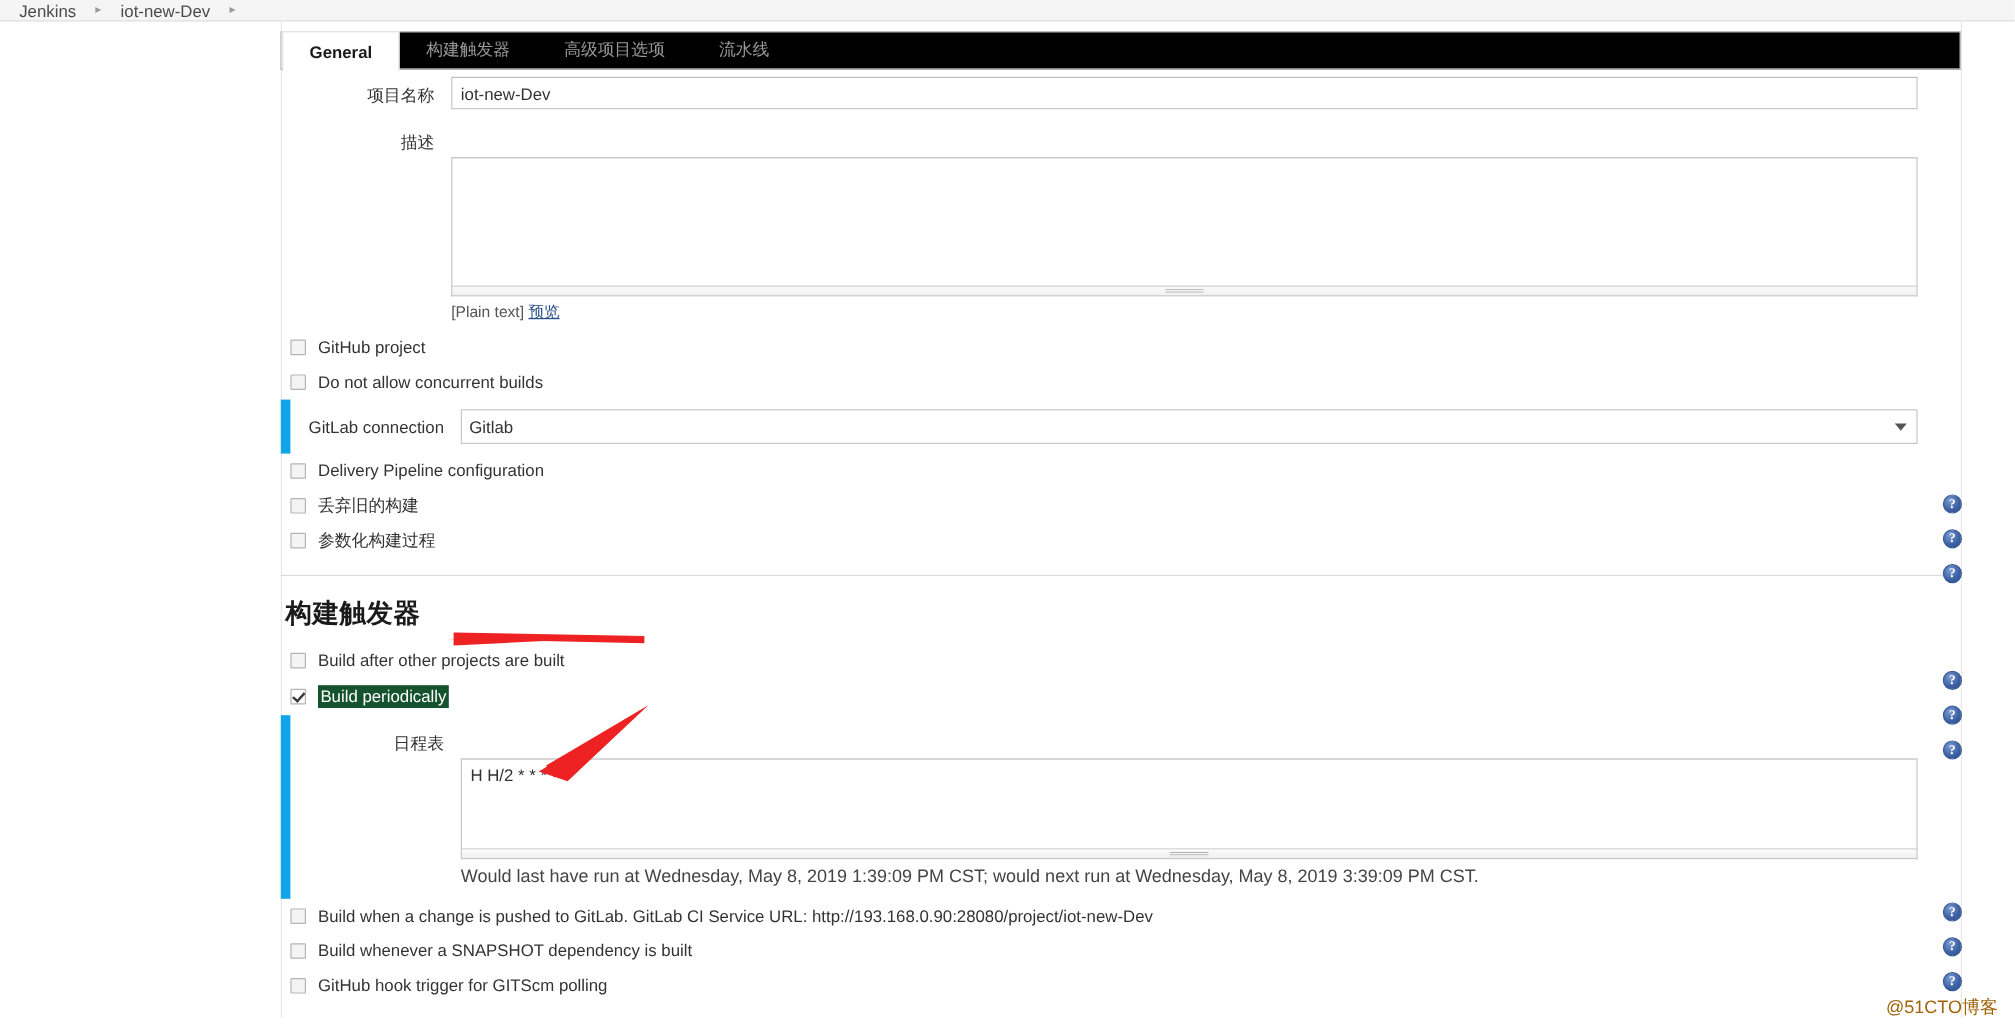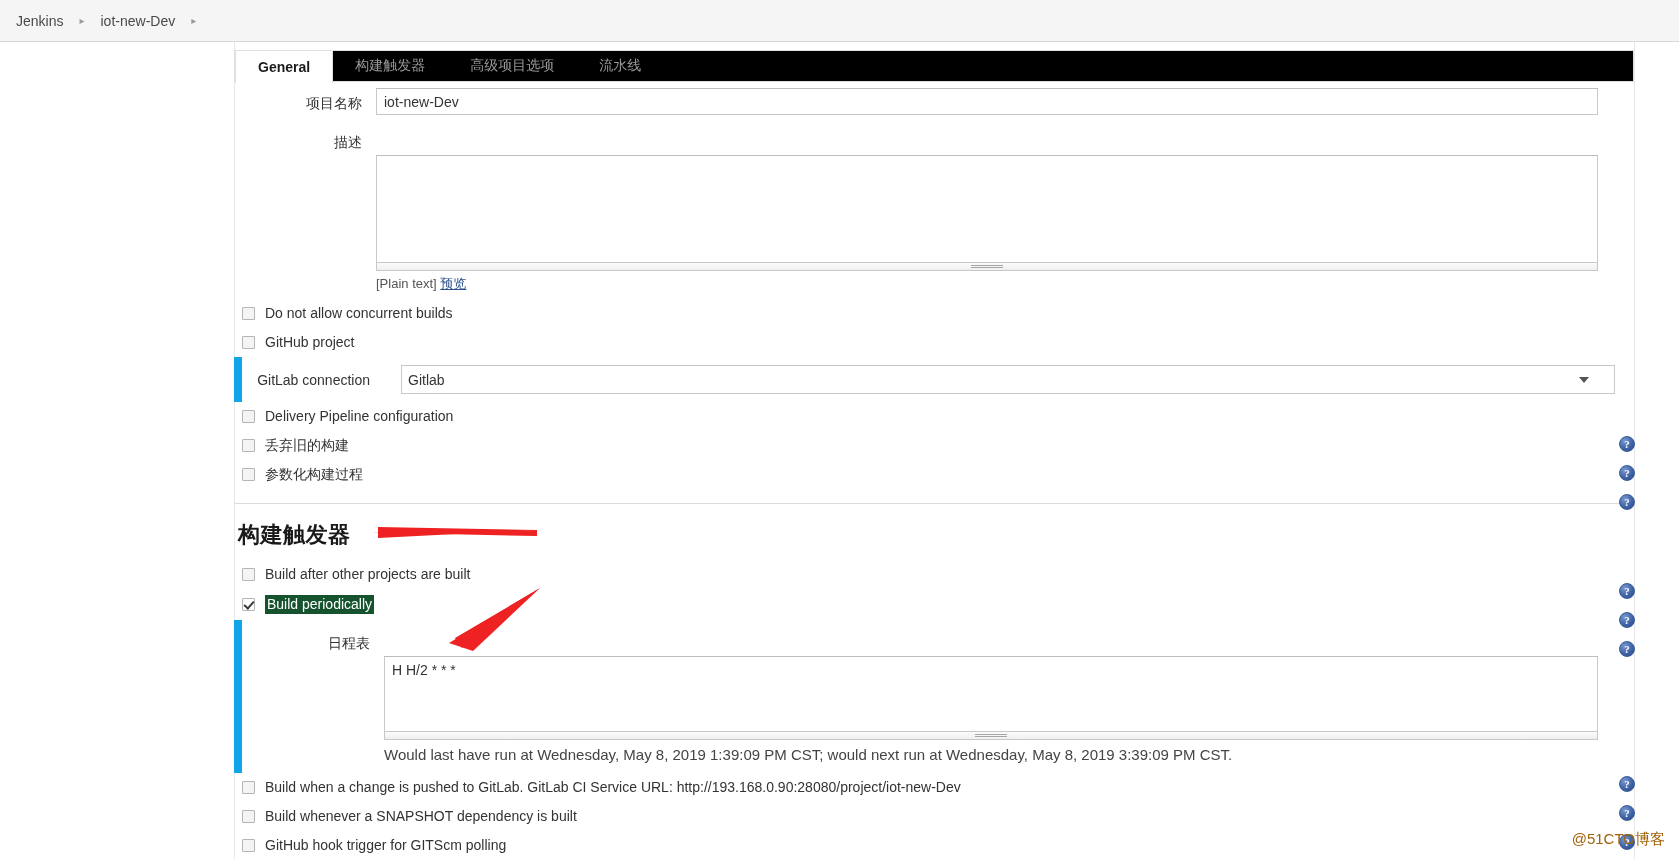--- a/index.html
+++ b/index.html
@@ -8,21 +8,21 @@
     width: 1679px; height: 859px;
     overflow: hidden;
     background: #ffffff;
     font-family: "Liberation Sans", "DejaVu Sans", sans-serif;
     font-size: 14px;
     color: #333333;
   }
 
   
   #breadcrumb-bar {
-    height: 42px;
+    height: 18px;
     background: #f5f5f5;
     border-bottom: 1px solid #d8d8d8;
     display: flex;
     align-items: center;
     padding-left: 14px;
     font-size: 14px;
     color: #555;
   }
   #breadcrumb-bar .crumb {
     color: #4a4a4a;
@@ -162,21 +162,20 @@
     height: 29px;
     padding: 3px 6px;
     font-family: "Liberation Sans", sans-serif;
     font-size: 14px;
     color: #333;
     border: 1px solid #c8c8c8;
     background: #fff;
     outline: none;
     -webkit-appearance: none;
     appearance: none;
-    margin-left: 17px;
   }
   .select-wrap { position: relative; }
   .select-wrap .caret {
     position: absolute;
     right: 9px; top: 50%;
     margin-top: -3px;
     width: 0; height: 0;
     border-left: 5px solid transparent;
     border-right: 5px solid transparent;
     border-top: 6px solid #555;
@@ -330,25 +329,25 @@
         <div class="resize-grip"></div>
         <div class="plaintext-note">
           <span>[Plain text]</span>
           <a>预览</a>
         </div>
       </div>
     </div>
 
     <div class="cbrow">
       <span class="cbox"></span>
+      <span class="cblabel">GitHub project</span>
+    </div>
+    <div class="cbrow">
+      <span class="cbox"></span>
       <span class="cblabel">Do not allow concurrent builds</span>
-    </div>
-    <div class="cbrow">
-      <span class="cbox"></span>
-      <span class="cblabel">GitHub project</span>
     </div>
 
     <div class="subblock">
       <div class="row">
         <div class="lbl">GitLab connection</div>
         <div class="field">
           <div class="select-wrap">
             <select class="sel">
               <option>Gitlab</option>
             </select>

